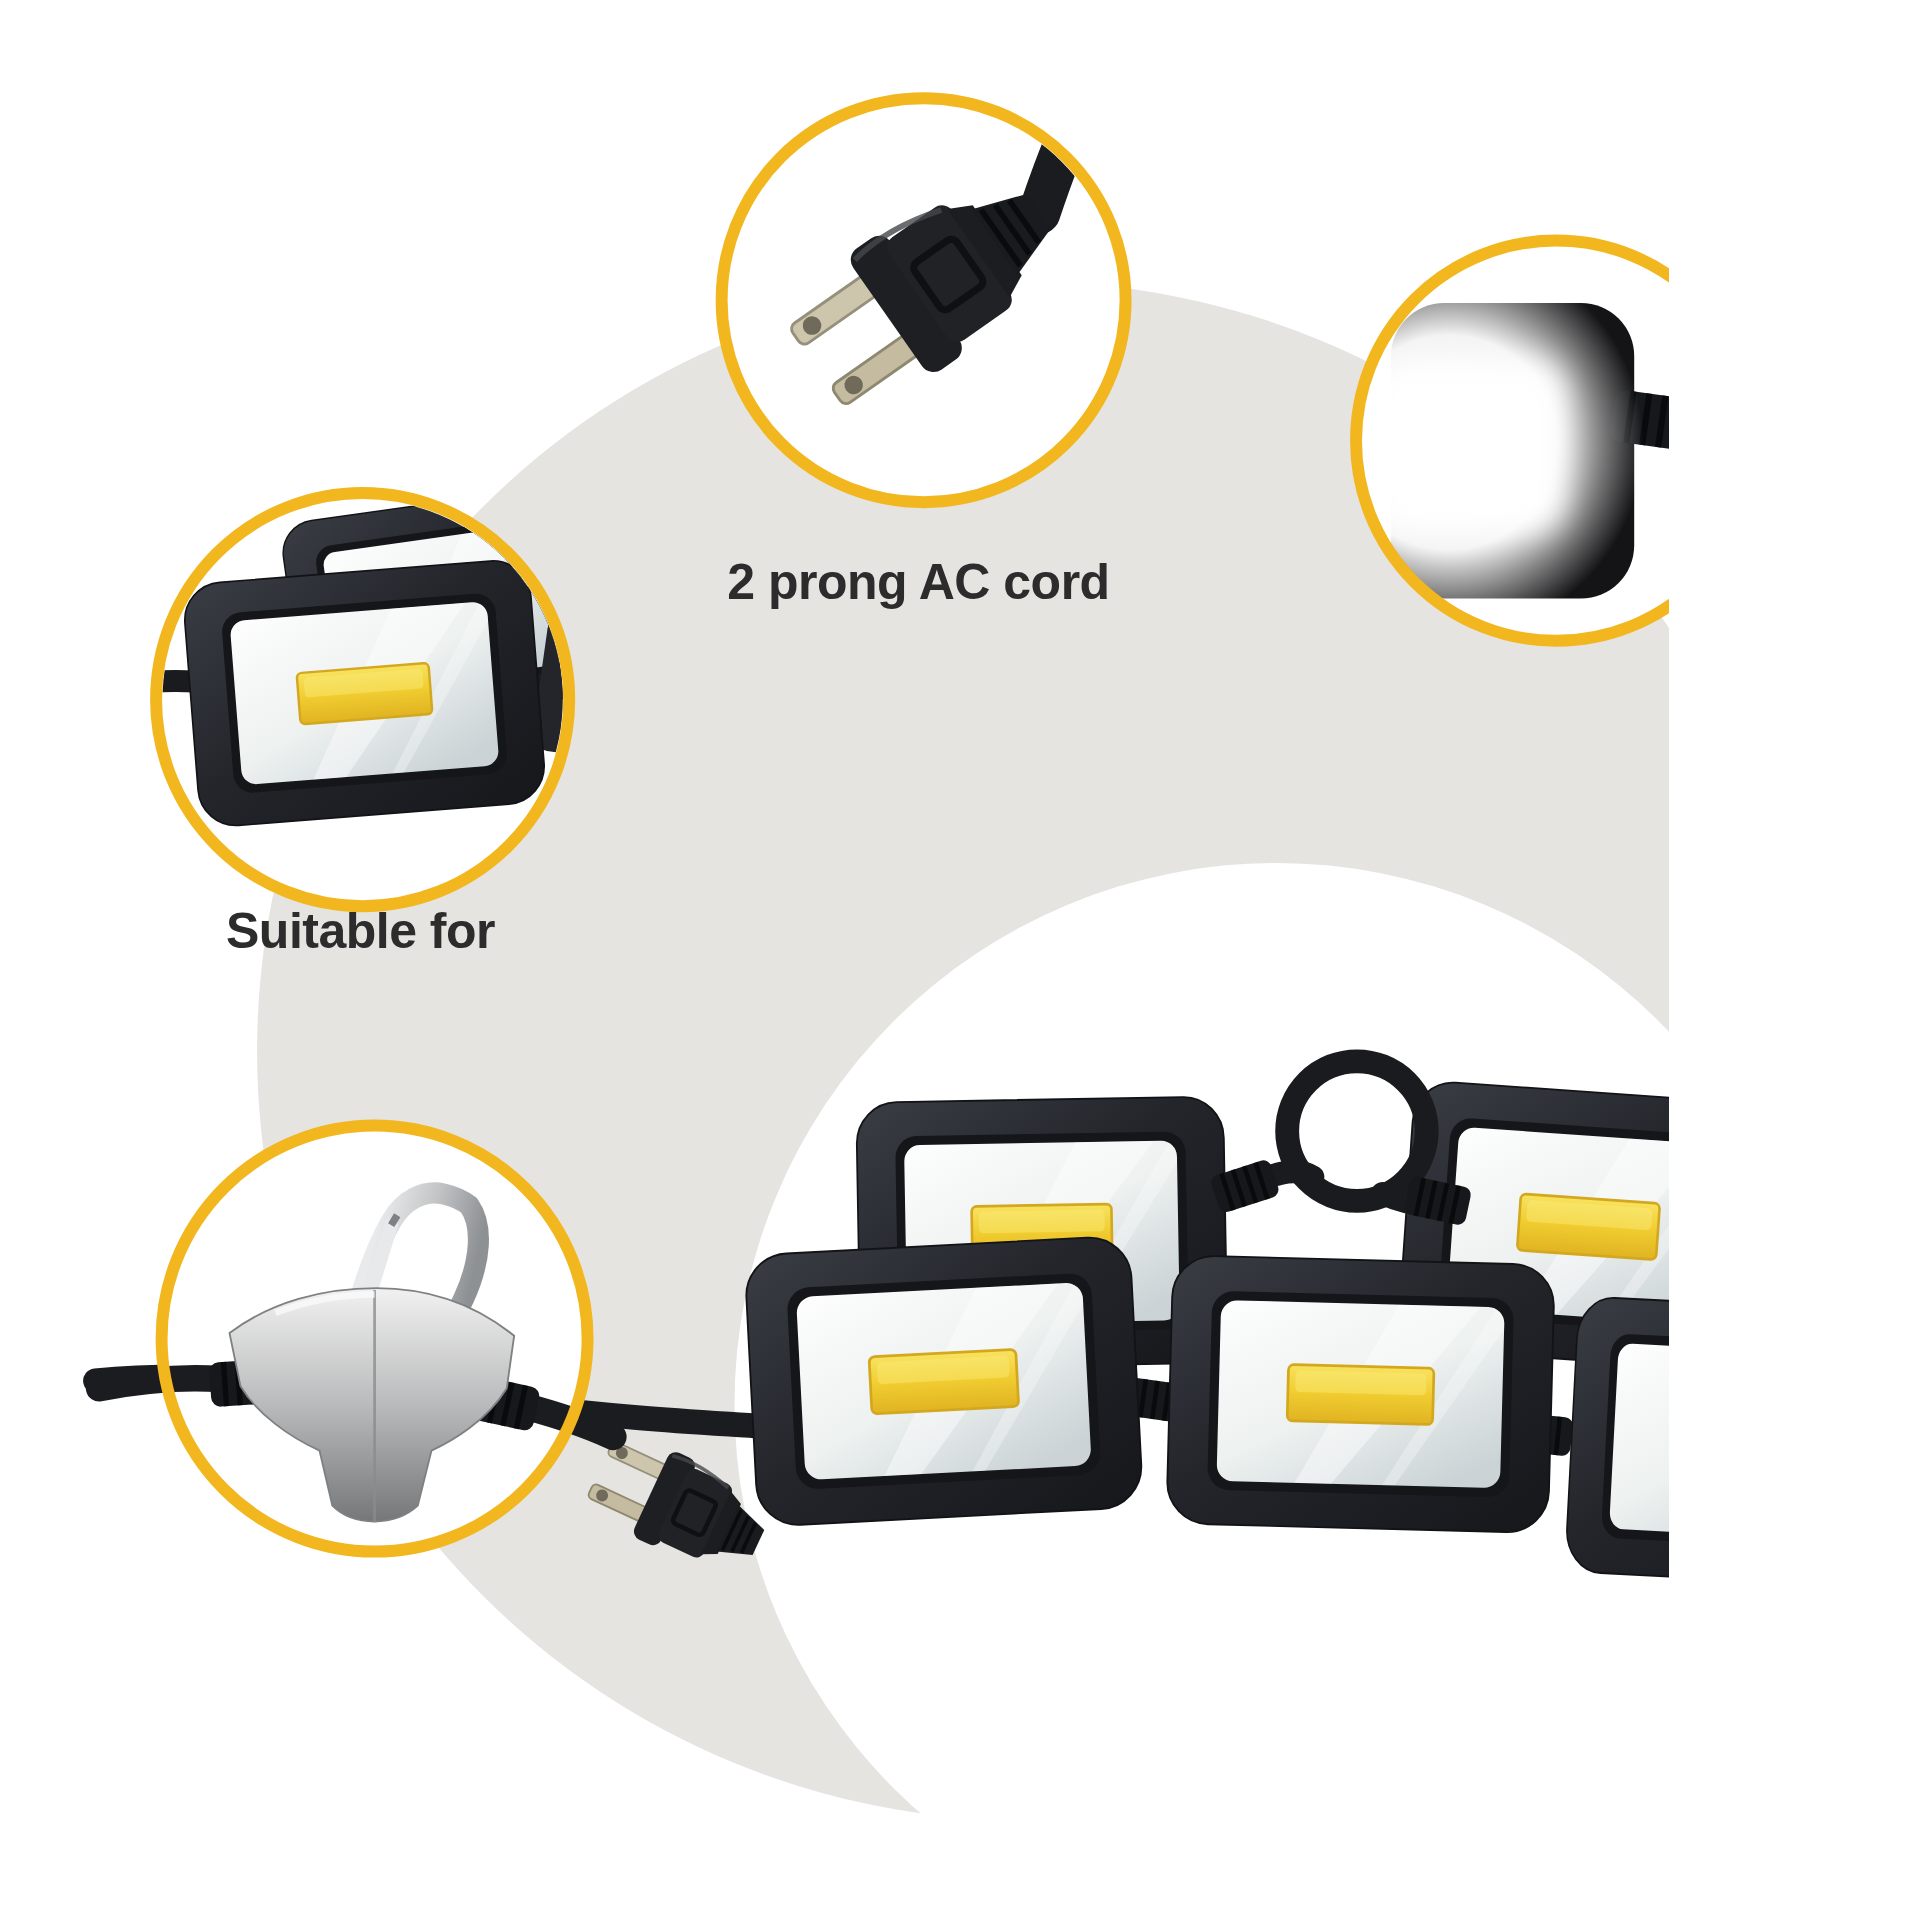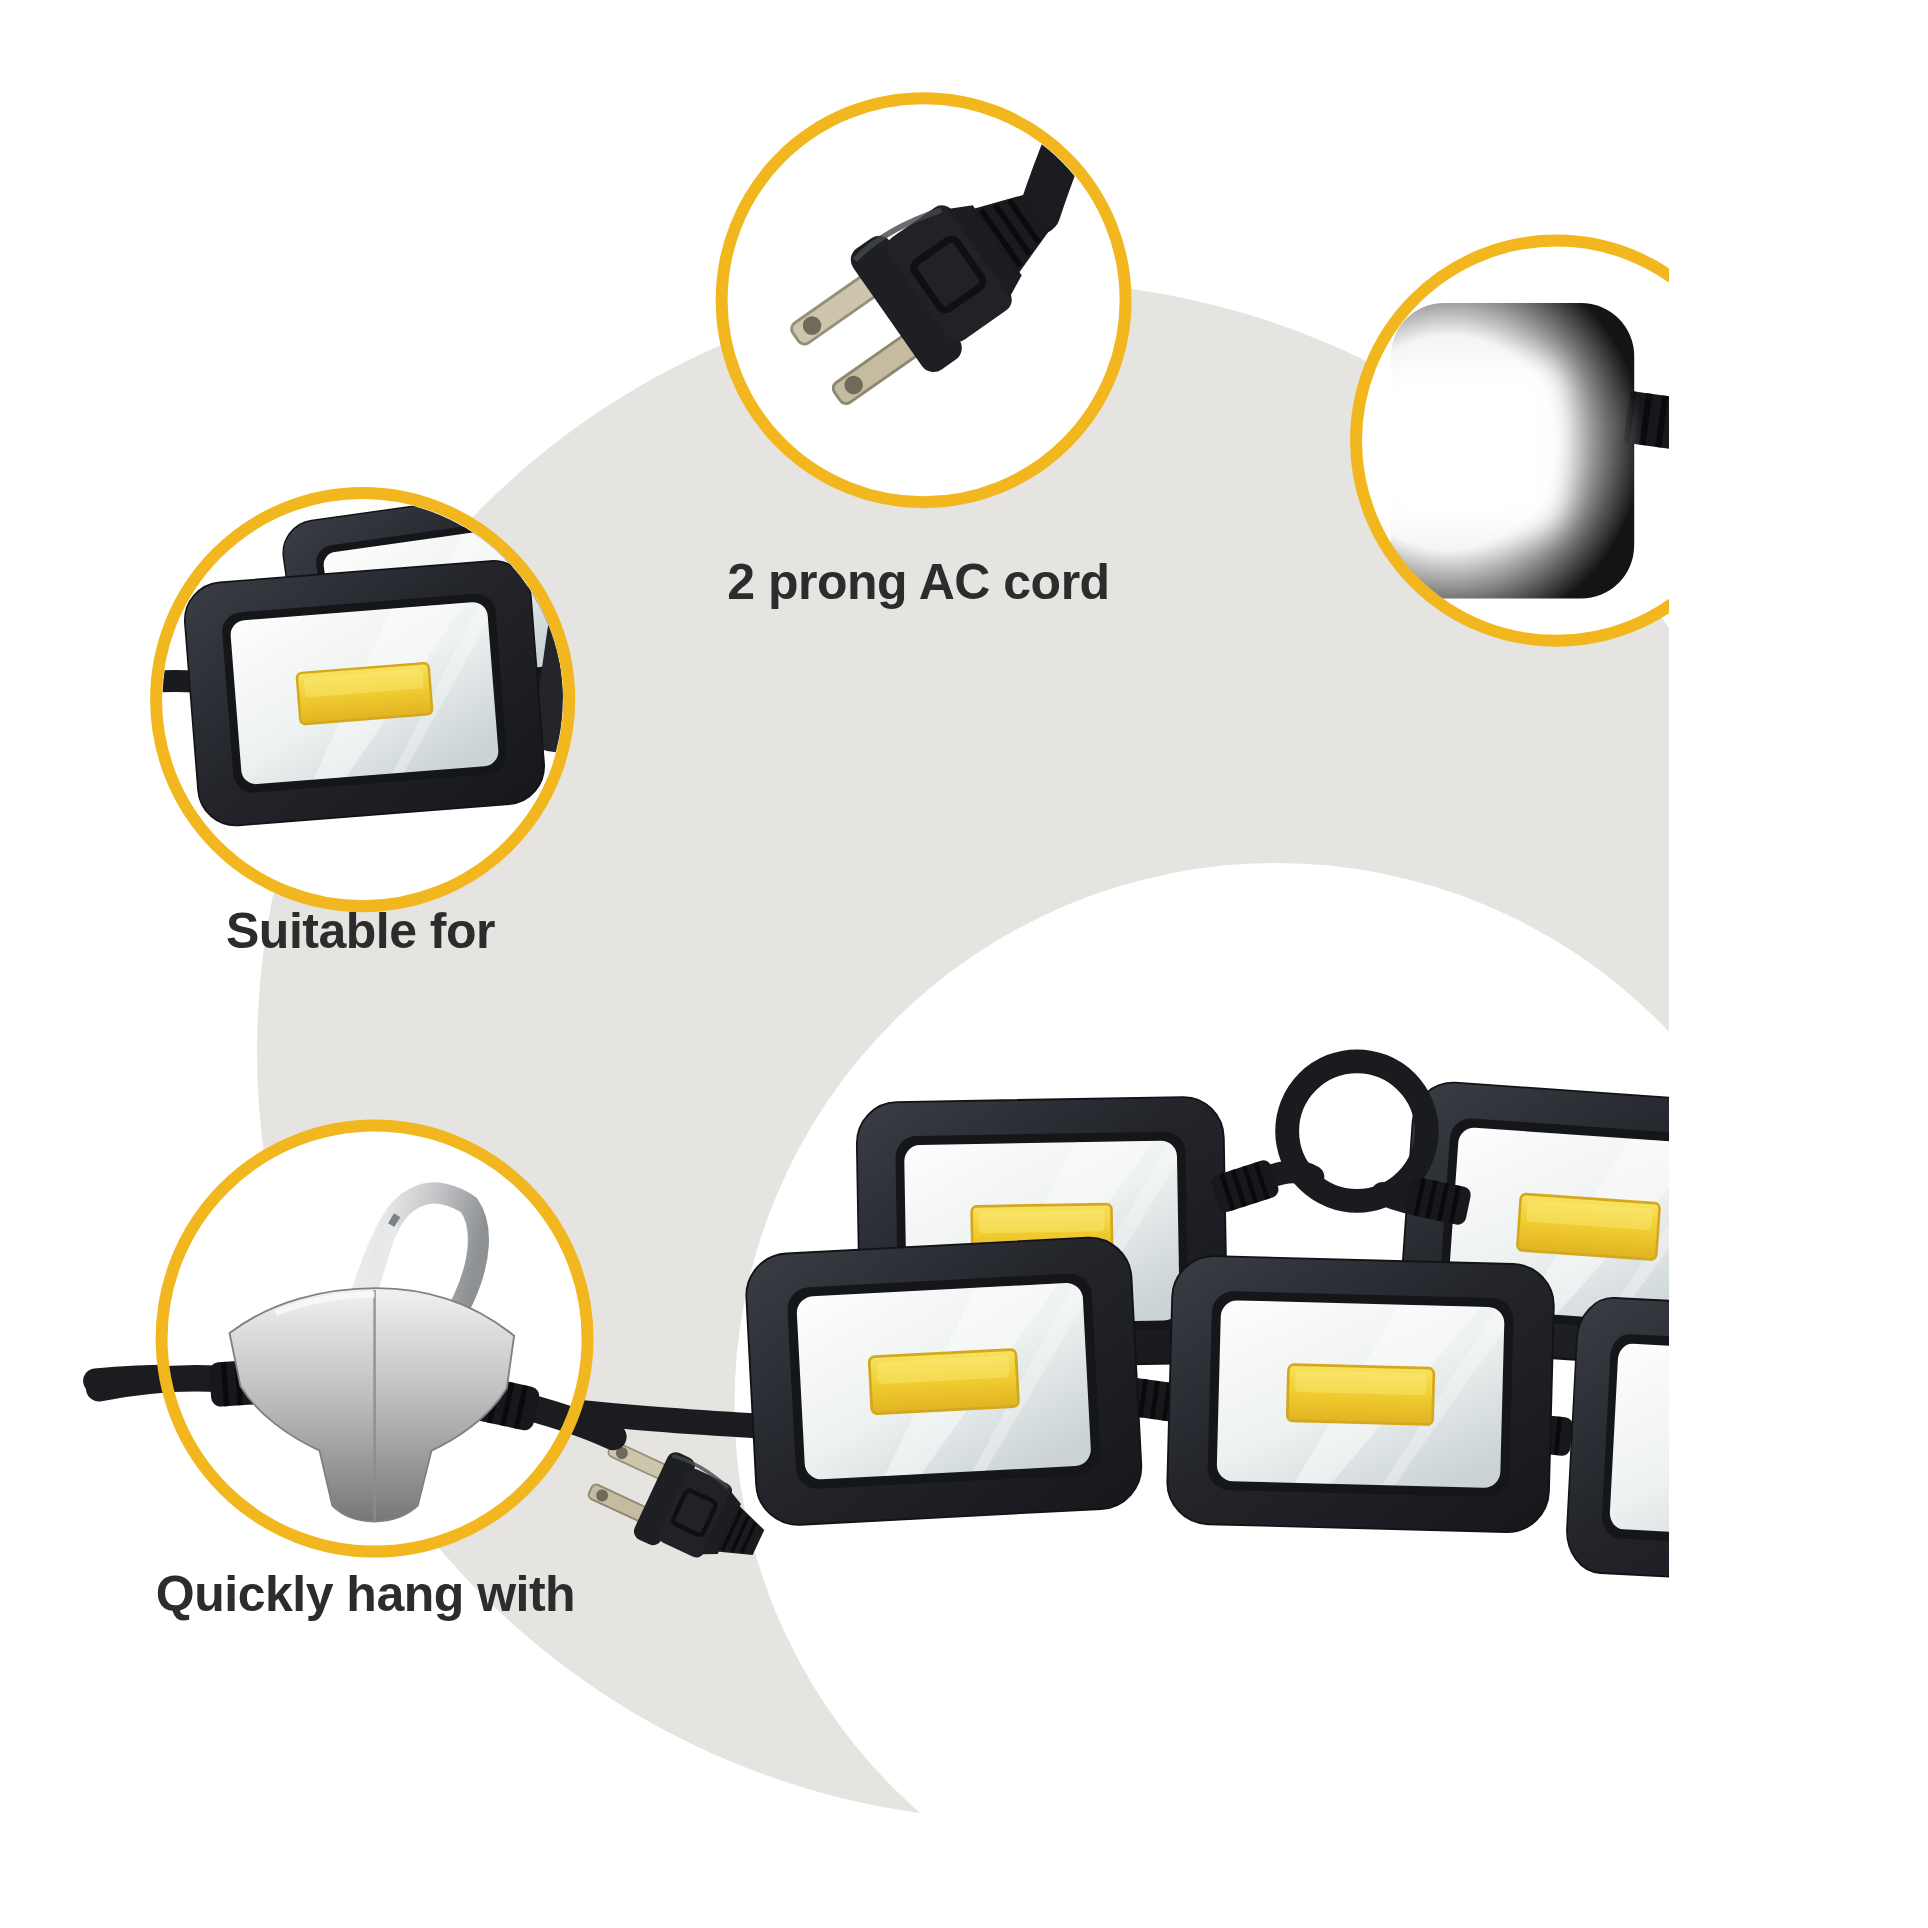--- a/index.html
+++ b/index.html
@@ -204,16 +204,15 @@
     </g>
     <circle cx="408" cy="1458" r="232" fill="none" stroke="#F2B71E" stroke-width="13"></circle>
   </g>
 </svg>
 
   <div class="label" id="label-ac">2 prong AC cord</div>
   <div class="label" id="label-damp">
     <div>Suitable for</div>
   </div>
   <div class="label" id="label-carab">
-    <div>Quickly hang with</div>
   </div>
 </div>
 
 
 </body></html>

